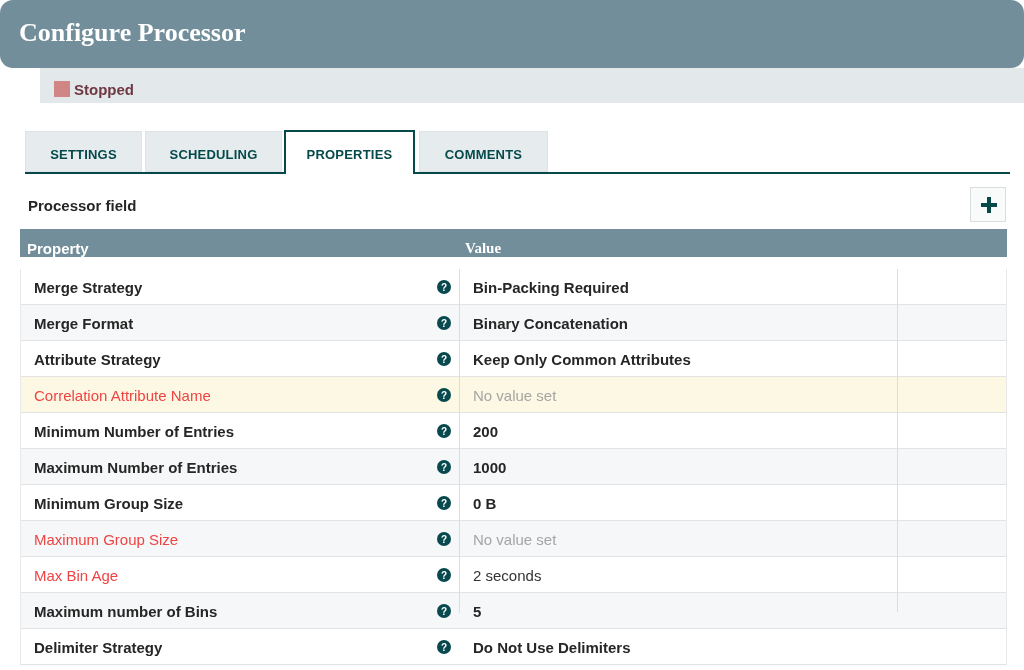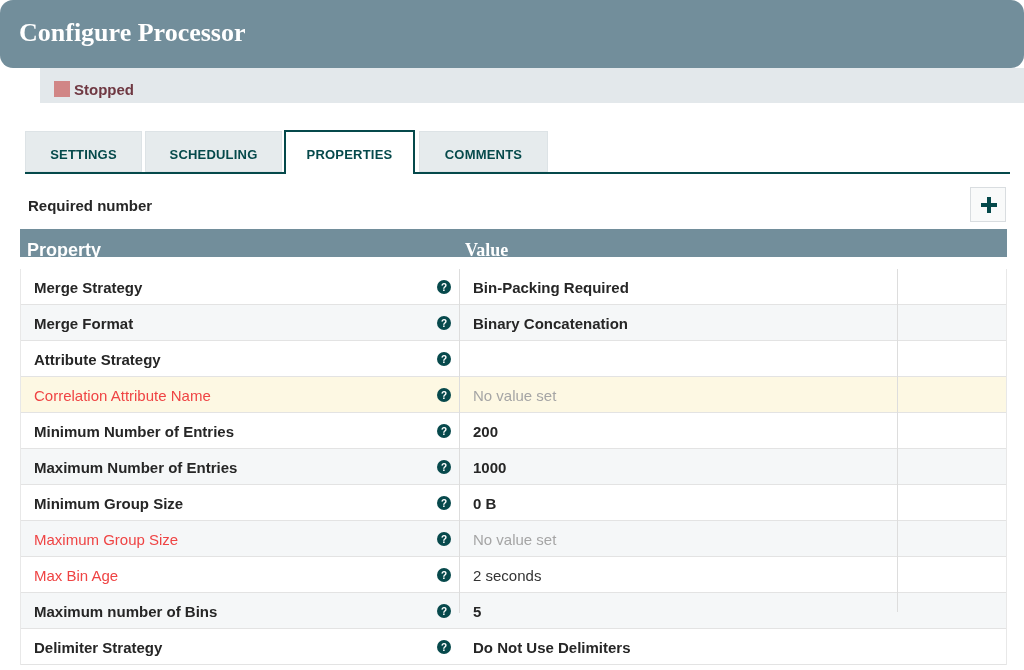--- a/index.html
+++ b/index.html
@@ -15,21 +15,21 @@
   .tab{position:absolute;top:1px;height:41px;background:#e6ebed;border:1px solid #dde3e6;box-sizing:border-box;color:#05494b;font-size:13px;font-weight:bold;text-align:center;line-height:45px;letter-spacing:0.2px;}
   .tab.t1{left:21px;width:117px;}
   .tab.t2{left:141px;width:137px;}
   .tab.t4{left:415px;width:129px;}
   .tab.active{left:280px;width:131px;top:0;height:44px;background:#fff;border:2px solid #05494b;border-bottom:none;line-height:46px;z-index:2;}
   .reqfield{position:absolute;left:28px;top:197px;font-size:15px;font-weight:bold;color:#262626;}
   .plusbtn{position:absolute;left:970px;top:187px;width:36px;height:35px;background:#f9fafa;border:1px solid #d9dde0;box-sizing:border-box;}
   .plusbtn svg{position:absolute;left:9px;top:8px;}
   
   .tbl{position:absolute;left:20px;top:229px;width:987px;}
-  .thead{position:absolute;left:0;top:0;width:987px;height:28px;background:#728e9b;color:#fff;font-size:18px;font-weight:bold;}
+  .thead{position:absolute;left:0;top:0;width:987px;height:28px;background:#728e9b;color:#fff;font-size:15px;font-weight:bold;}
   .thead .c1{position:absolute;left:7px;top:11px;}
   .thead .c2{position:absolute;left:445px;top:11px;font-family:Liberation Serif, serif;}
   .tbody{position:absolute;left:0;top:40px;width:985px;border-left:1px solid #e8e8e8;border-right:1px solid #e8e8e8;}
   .row{position:relative;width:100%;height:36px;border-bottom:1px solid #e3e3e3;box-sizing:border-box;background:#fff;}
   .row.alt{background:#f5f7f8;}
   .row.yel{background:#fdf8e3;}
   .pname{position:absolute;left:13px;top:50%;transform:translateY(-50%);font-size:15px;color:#262626;font-weight:bold;white-space:nowrap;}
   .row .pname.reg{font-weight:normal;color:#ef4444;}
   .pval{position:absolute;left:452px;top:50%;transform:translateY(-50%);font-size:15px;color:#262626;font-weight:bold;white-space:nowrap;}
   .pval.reg{font-weight:normal;color:#333;}
@@ -49,21 +49,21 @@
   </div>
 
   <div class="tabs">
     <div class="tabline"></div>
     <div class="tab t1">SETTINGS</div>
     <div class="tab t2">SCHEDULING</div>
     <div class="tab active">PROPERTIES</div>
     <div class="tab t4">COMMENTS</div>
   </div>
 
-  <div class="reqfield">Required number</div>
+  <div class="reqfield">Processor field</div>
   <div class="plusbtn">
     <svg width="18" height="18" viewBox="0 0 18 18">
       <path d="M7 1h4v6h6v4h-6v6H7v-6H1V7h6z" fill="#05494b"></path>
     </svg>
   </div>
 
   <div class="tbl">
     <div class="thead">
       <span class="c1">Property</span>
       <span class="c2">Value</span>
@@ -84,20 +84,21 @@
             <text x="7" y="10.5" font-size="10" font-weight="bold" fill="#fff" text-anchor="middle" font-family="Liberation Sans">?</text>
           </svg></span>
         <span class="pval">Binary Concatenation</span>
       </div>
       <div class="row">
         <span class="pname">Attribute Strategy</span>
         <span class="qm"><svg width="14" height="14" viewBox="0 0 14 14">
             <circle cx="7" cy="7" r="7" fill="#07494c"></circle>
             <text x="7" y="10.5" font-size="10" font-weight="bold" fill="#fff" text-anchor="middle" font-family="Liberation Sans">?</text>
           </svg></span>
+        <span class="pval">Keep Only Common Attributes</span>
       </div>
       <div class="row yel">
         <span class="pname reg">Correlation Attribute Name</span>
         <span class="qm"><svg width="14" height="14" viewBox="0 0 14 14">
             <circle cx="7" cy="7" r="7" fill="#07494c"></circle>
             <text x="7" y="10.5" font-size="10" font-weight="bold" fill="#fff" text-anchor="middle" font-family="Liberation Sans">?</text>
           </svg></span>
         <span class="pval unset">No value set</span>
       </div>
       <div class="row">

